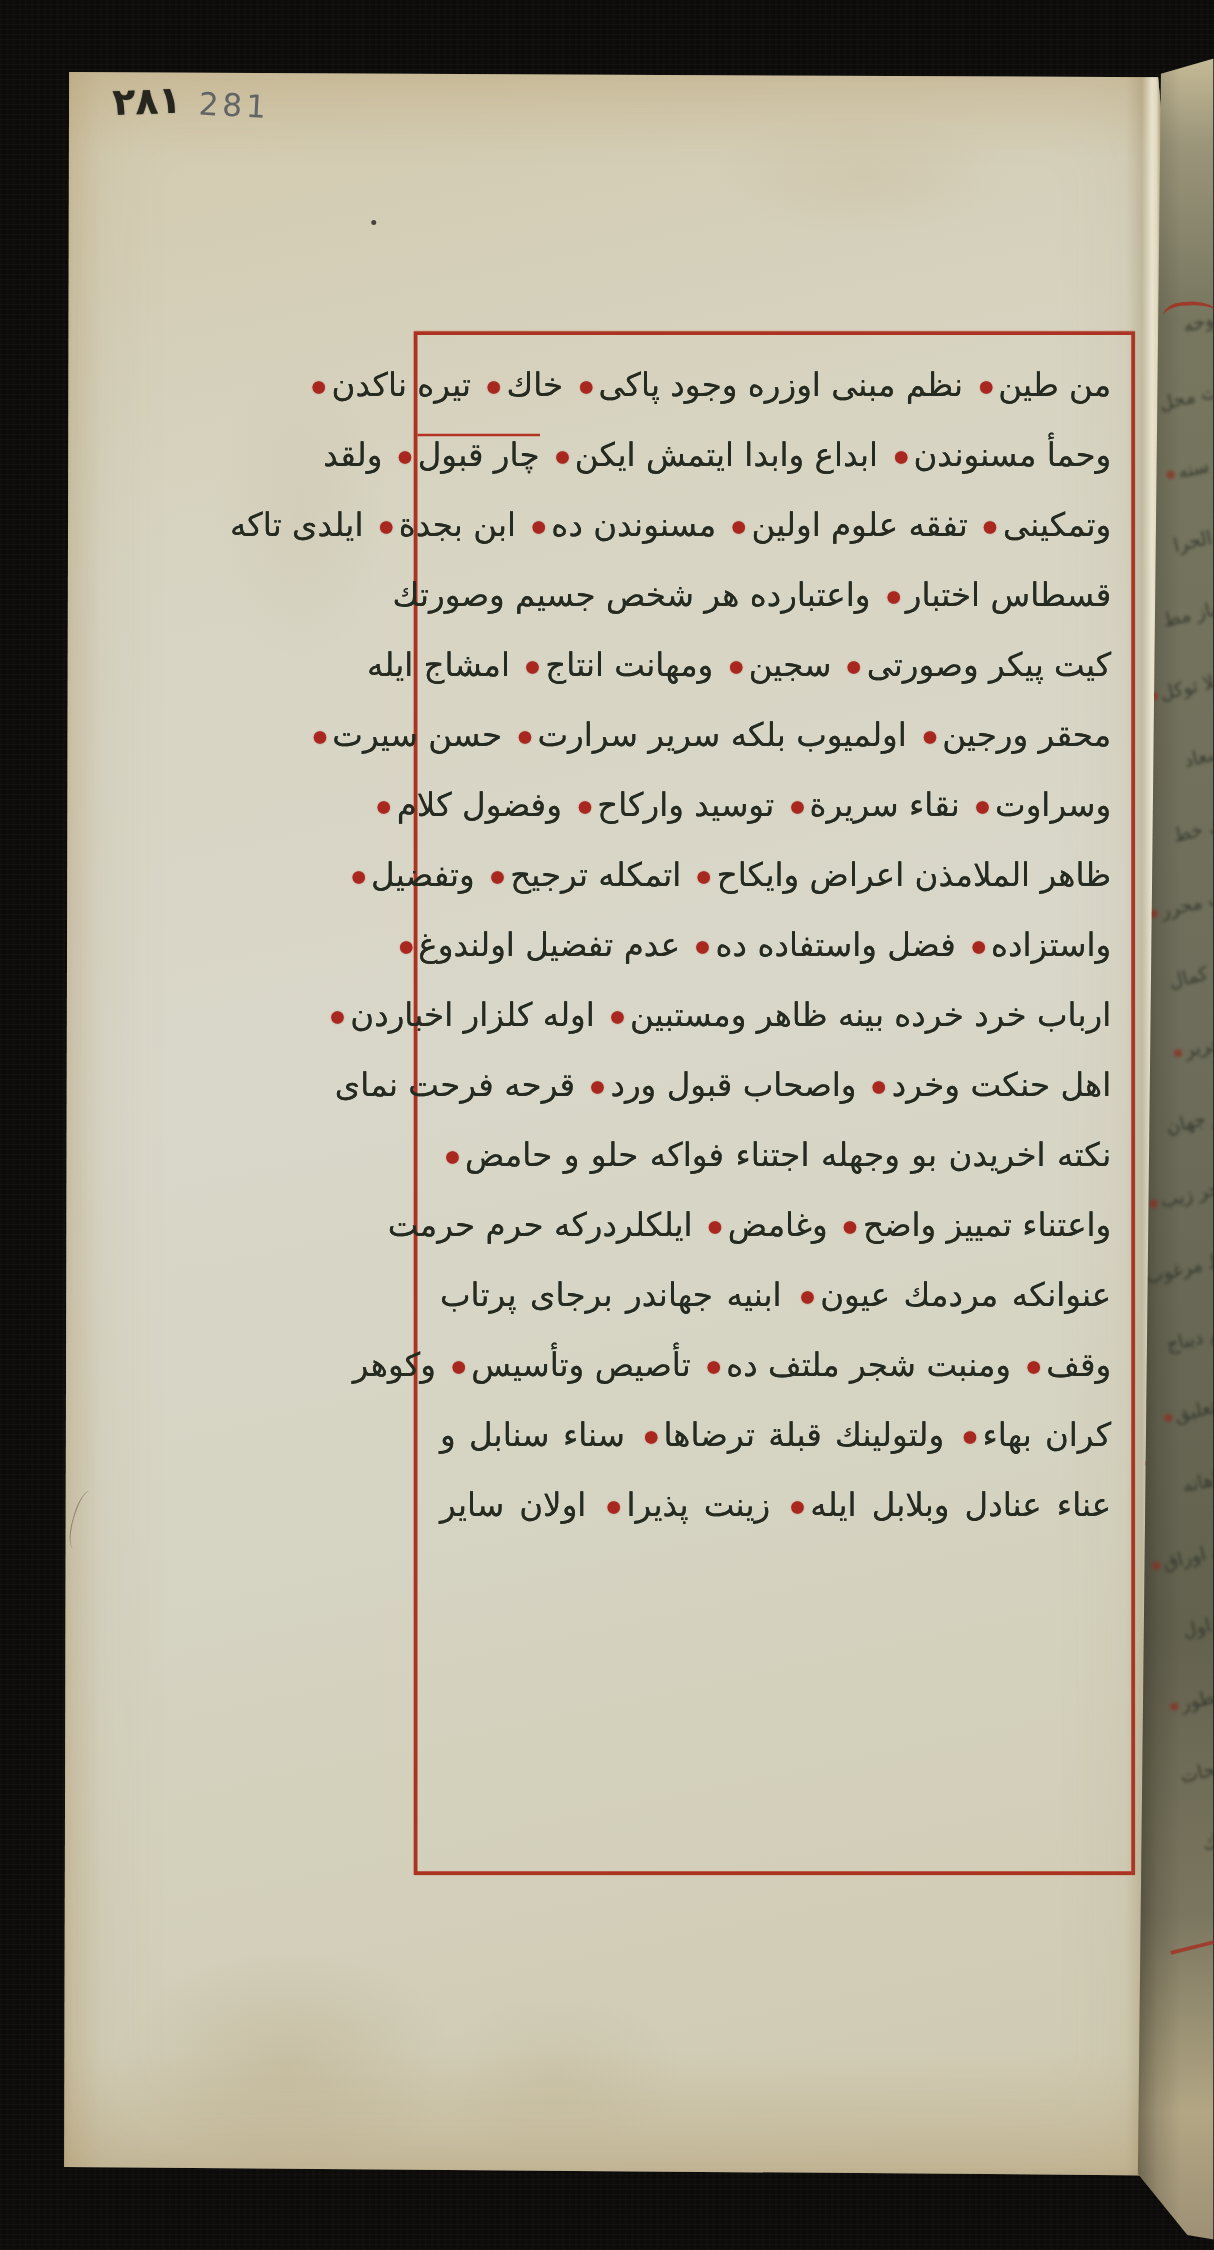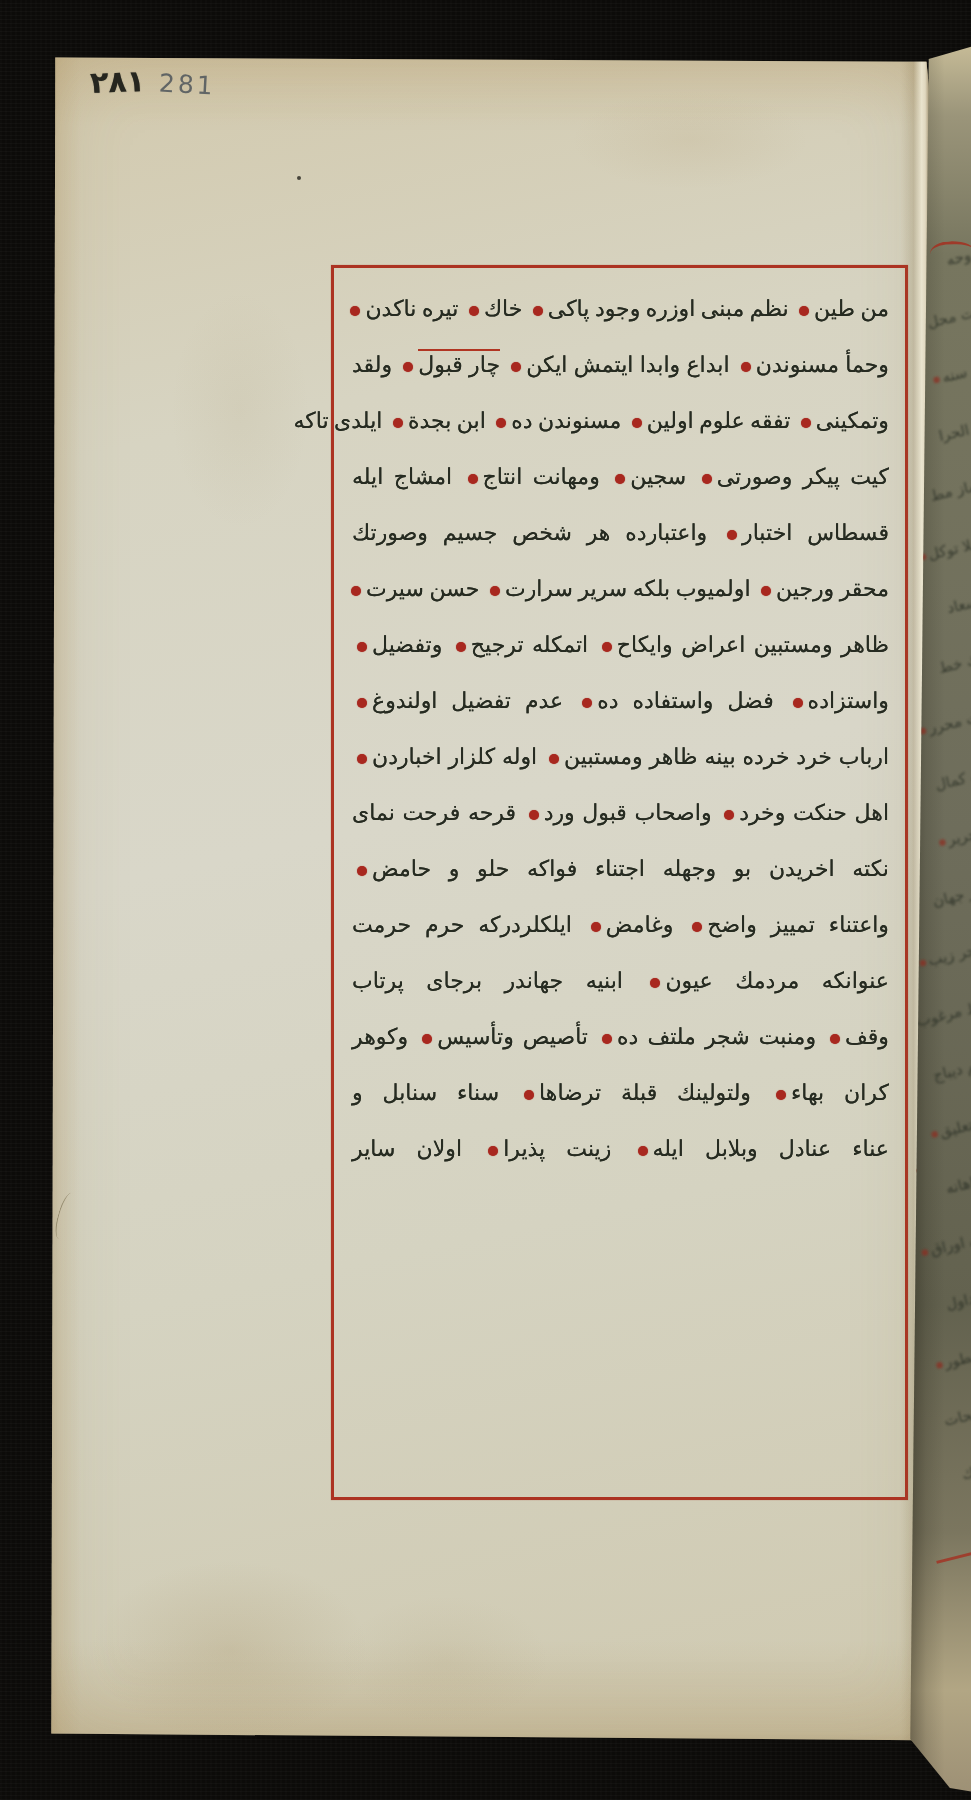--- a/index.html
+++ b/index.html
@@ -49,25 +49,24 @@
   .frame{
     position:absolute;left:281px;top:215px;width:571px;height:1229px;
     border:3px solid #ac3322;
     box-shadow:0 0 1px rgba(172,51,34,.5);
   }
   .text-block{position:absolute;left:18px;right:16px;top:13px;}
   .text-line{
     direction:rtl;unicode-bidi:bidi-override; unicode-bidi:plaintext;
     direction:rtl;
     height:56px;line-height:56px;
-    font-size:22px;color:#262b21;
+    font-size:26px;color:#262b21;
     text-align:justify;text-align-last:justify;
     white-space:nowrap;
     text-shadow:0 0 .5px rgba(38,43,33,.9);
-    font-family:Liberation Serif, serif;
   }
   .verse-dot{
     display:inline-block;width:10px;height:10px;border-radius:50%;
     background:#a8281f;margin:0 5px;vertical-align:middle;
     box-shadow:0 0 1px rgba(168,40,31,.8);
   }
   .overline{border-top:2.5px solid #b13522;padding-top:1px;}
 
   
   .stain{position:absolute;border-radius:50%;pointer-events:none;}
@@ -131,24 +130,25 @@
     <div class="stain s2"></div>
     <div class="stain s3"></div>
     <div class="stain s4"></div>
 
     <div class="frame">
       <div class="text-block">
 
       <div class="text-line"><span>من طين</span><span class="verse-dot"></span><span> نظم مبنى اوزره وجود پاكى</span><span class="verse-dot"></span><span> خاك</span><span class="verse-dot"></span><span> تيره ناكدن</span><span class="verse-dot"></span></div>
           <div class="text-line"><span>وحمأ مسنوندن</span><span class="verse-dot"></span><span> ابداع وابدا ايتمش ايكن</span><span class="verse-dot"></span><span> </span><span class="overline">چار قبول</span><span class="verse-dot"></span><span> ولقد</span></div>
           <div class="text-line"><span>وتمكينى</span><span class="verse-dot"></span><span> تفقه علوم اولين</span><span class="verse-dot"></span><span> مسنوندن ده</span><span class="verse-dot"></span><span> ابن بجدة</span><span class="verse-dot"></span><span> ايلدى تاكه</span></div>
+          <div class="text-line"><span>قسطاس اختبار</span><span class="verse-dot"></span><span> واعتبارده هر شخص جسيم وصورتك</span></div>
           <div class="text-line"><span>كيت پيكر وصورتى</span><span class="verse-dot"></span><span> سجين</span><span class="verse-dot"></span><span> ومهانت انتاج</span><span class="verse-dot"></span><span> امشاج ايله</span></div>
-          <div class="text-line"><span>قسطاس اختبار</span><span class="verse-dot"></span><span> واعتبارده هر شخص جسيم وصورتك</span></div>
           <div class="text-line"><span>محقر ورجين</span><span class="verse-dot"></span><span> اولميوب بلكه سرير سرارت</span><span class="verse-dot"></span><span> حسن سيرت</span><span class="verse-dot"></span></div>
-          <div class="text-line"><span>ظاهر ومستبين اعراض وايكاح</span><span class="verse-dot"></span><span> اتمكله ترجيح</span><span class="verse-dot"></span><span> وتفضيل</span><span class="verse-dot"></span></div>
+          <div class="text-line"><span>وسراوت</span><span class="verse-dot"></span><span> نقاء سريرة</span><span class="verse-dot"></span><span> توسيد واركاح</span><span class="verse-dot"></span><span> وفضول كلام</span><span class="verse-dot"></span></div>
+          <div class="text-line"><span>ظاهر الملامذن اعراض وايكاح</span><span class="verse-dot"></span><span> اتمكله ترجيح</span><span class="verse-dot"></span><span> وتفضيل</span><span class="verse-dot"></span></div>
           <div class="text-line"><span>واستزاده</span><span class="verse-dot"></span><span> فضل واستفاده ده</span><span class="verse-dot"></span><span> عدم تفضيل اولندوغ</span><span class="verse-dot"></span></div>
           <div class="text-line"><span>ارباب خرد خرده بينه ظاهر ومستبين</span><span class="verse-dot"></span><span> اوله كلزار اخباردن</span><span class="verse-dot"></span></div>
           <div class="text-line"><span>اهل حنكت وخرد</span><span class="verse-dot"></span><span> واصحاب قبول ورد</span><span class="verse-dot"></span><span> قرحه فرحت نماى</span></div>
           <div class="text-line"><span>نكته اخريدن بو وجهله اجتناء فواكه حلو و حامض</span><span class="verse-dot"></span></div>
           <div class="text-line"><span>واعتناء تمييز واضح</span><span class="verse-dot"></span><span> وغامض</span><span class="verse-dot"></span><span> ايلكلردركه حرم حرمت</span></div>
           <div class="text-line"><span>عنوانكه مردمك عيون</span><span class="verse-dot"></span><span> ابنيه جهاندر برجاى پرتاب</span></div>
           <div class="text-line"><span>وقف</span><span class="verse-dot"></span><span> ومنبت شجر ملتف ده</span><span class="verse-dot"></span><span> تأصيص وتأسيس</span><span class="verse-dot"></span><span> وكوهر</span></div>
           <div class="text-line"><span>كران بهاء</span><span class="verse-dot"></span><span> ولتولينك قبلة ترضاها</span><span class="verse-dot"></span><span> سناء سنابل و</span></div>
           <div class="text-line"><span>عناء عنادل وبلابل ايله</span><span class="verse-dot"></span><span> زينت پذيرا</span><span class="verse-dot"></span><span> اولان ساير</span></div>
         </div>

